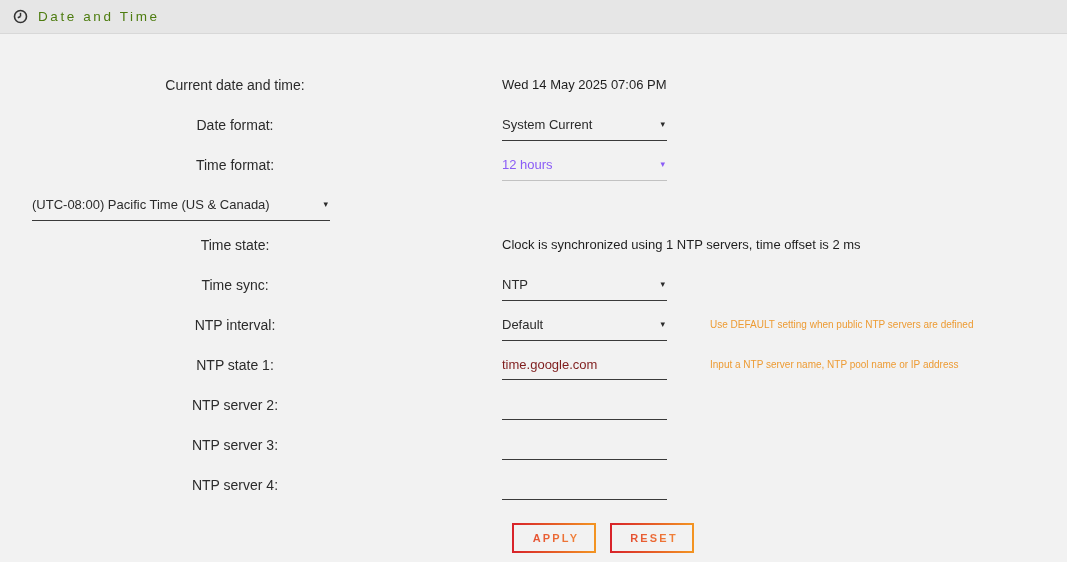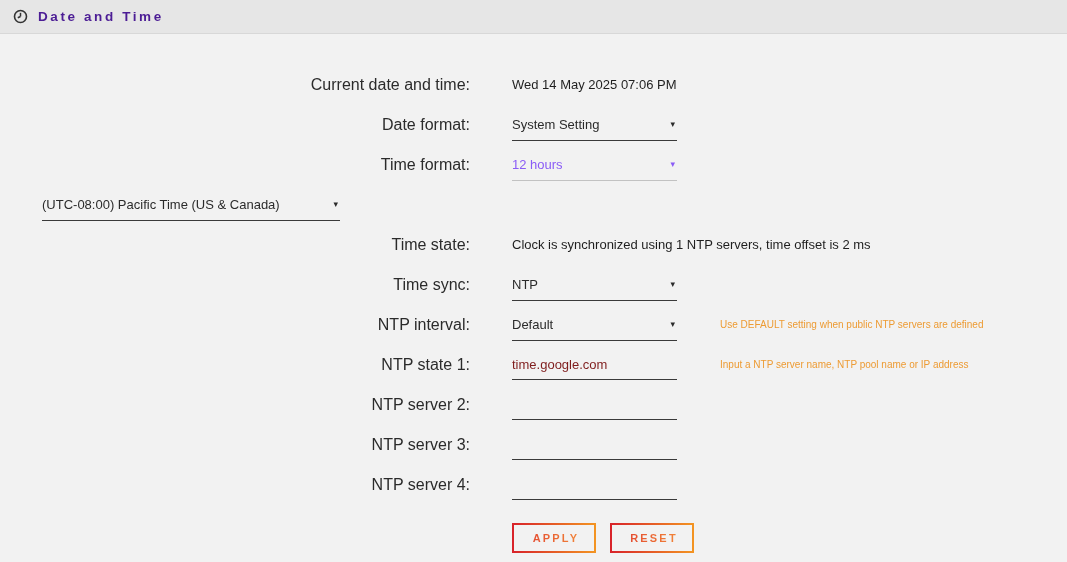--- a/index.html
+++ b/index.html
@@ -17,42 +17,42 @@
     align-items: center;
     padding-left: 13px;
   }
   .section-header .icon {
     display: inline-flex;
     margin-right: 10px;
   }
   .section-title {
     font-size: 13.5px;
     letter-spacing: 2.6px;
-    color: #4c1d95;
-    font-weight: 700;
+    color: #4d7c0f;
+    font-weight: 400;
   }
   .form {
     padding-top: 43px;
     padding-left: 0;
   }
   .row {
     display: flex;
     align-items: flex-start;
     height: 40px;
   }
   .label {
     width: 470px;
-    text-align: right;
-    font-size: 16px;
+    text-align: center;
+    font-size: 14px;
     color: #2b2b2b;
     line-height: 16px;
     flex-shrink: 0;
   }
   .control {
-    margin-left: 42px;
+    margin-left: 32px;
     font-size: 13px;
     line-height: 16px;
   }
   .static-value {
     color: #1f1f1f;
   }
   .select {
     width: 165px;
     display: flex;
     justify-content: space-between;
@@ -135,21 +135,21 @@
 <main class="form">
 
   <div class="row">
     <div class="label">Current date and time:</div>
     <div class="control static-value">Wed 14 May 2025 07:06 PM</div>
   </div>
 
   <div class="row">
     <div class="label">Date format:</div>
     <div class="control select">
-      <span class="sel-text">System Setting</span>
+      <span class="sel-text">System Current</span>
       <span class="arrow">▾</span>
     </div>
   </div>
 
   <div class="row">
     <div class="label">Time format:</div>
     <div class="control select disabled">
       <span class="sel-text">12 hours</span>
       <span class="arrow">▾</span>
     </div>

